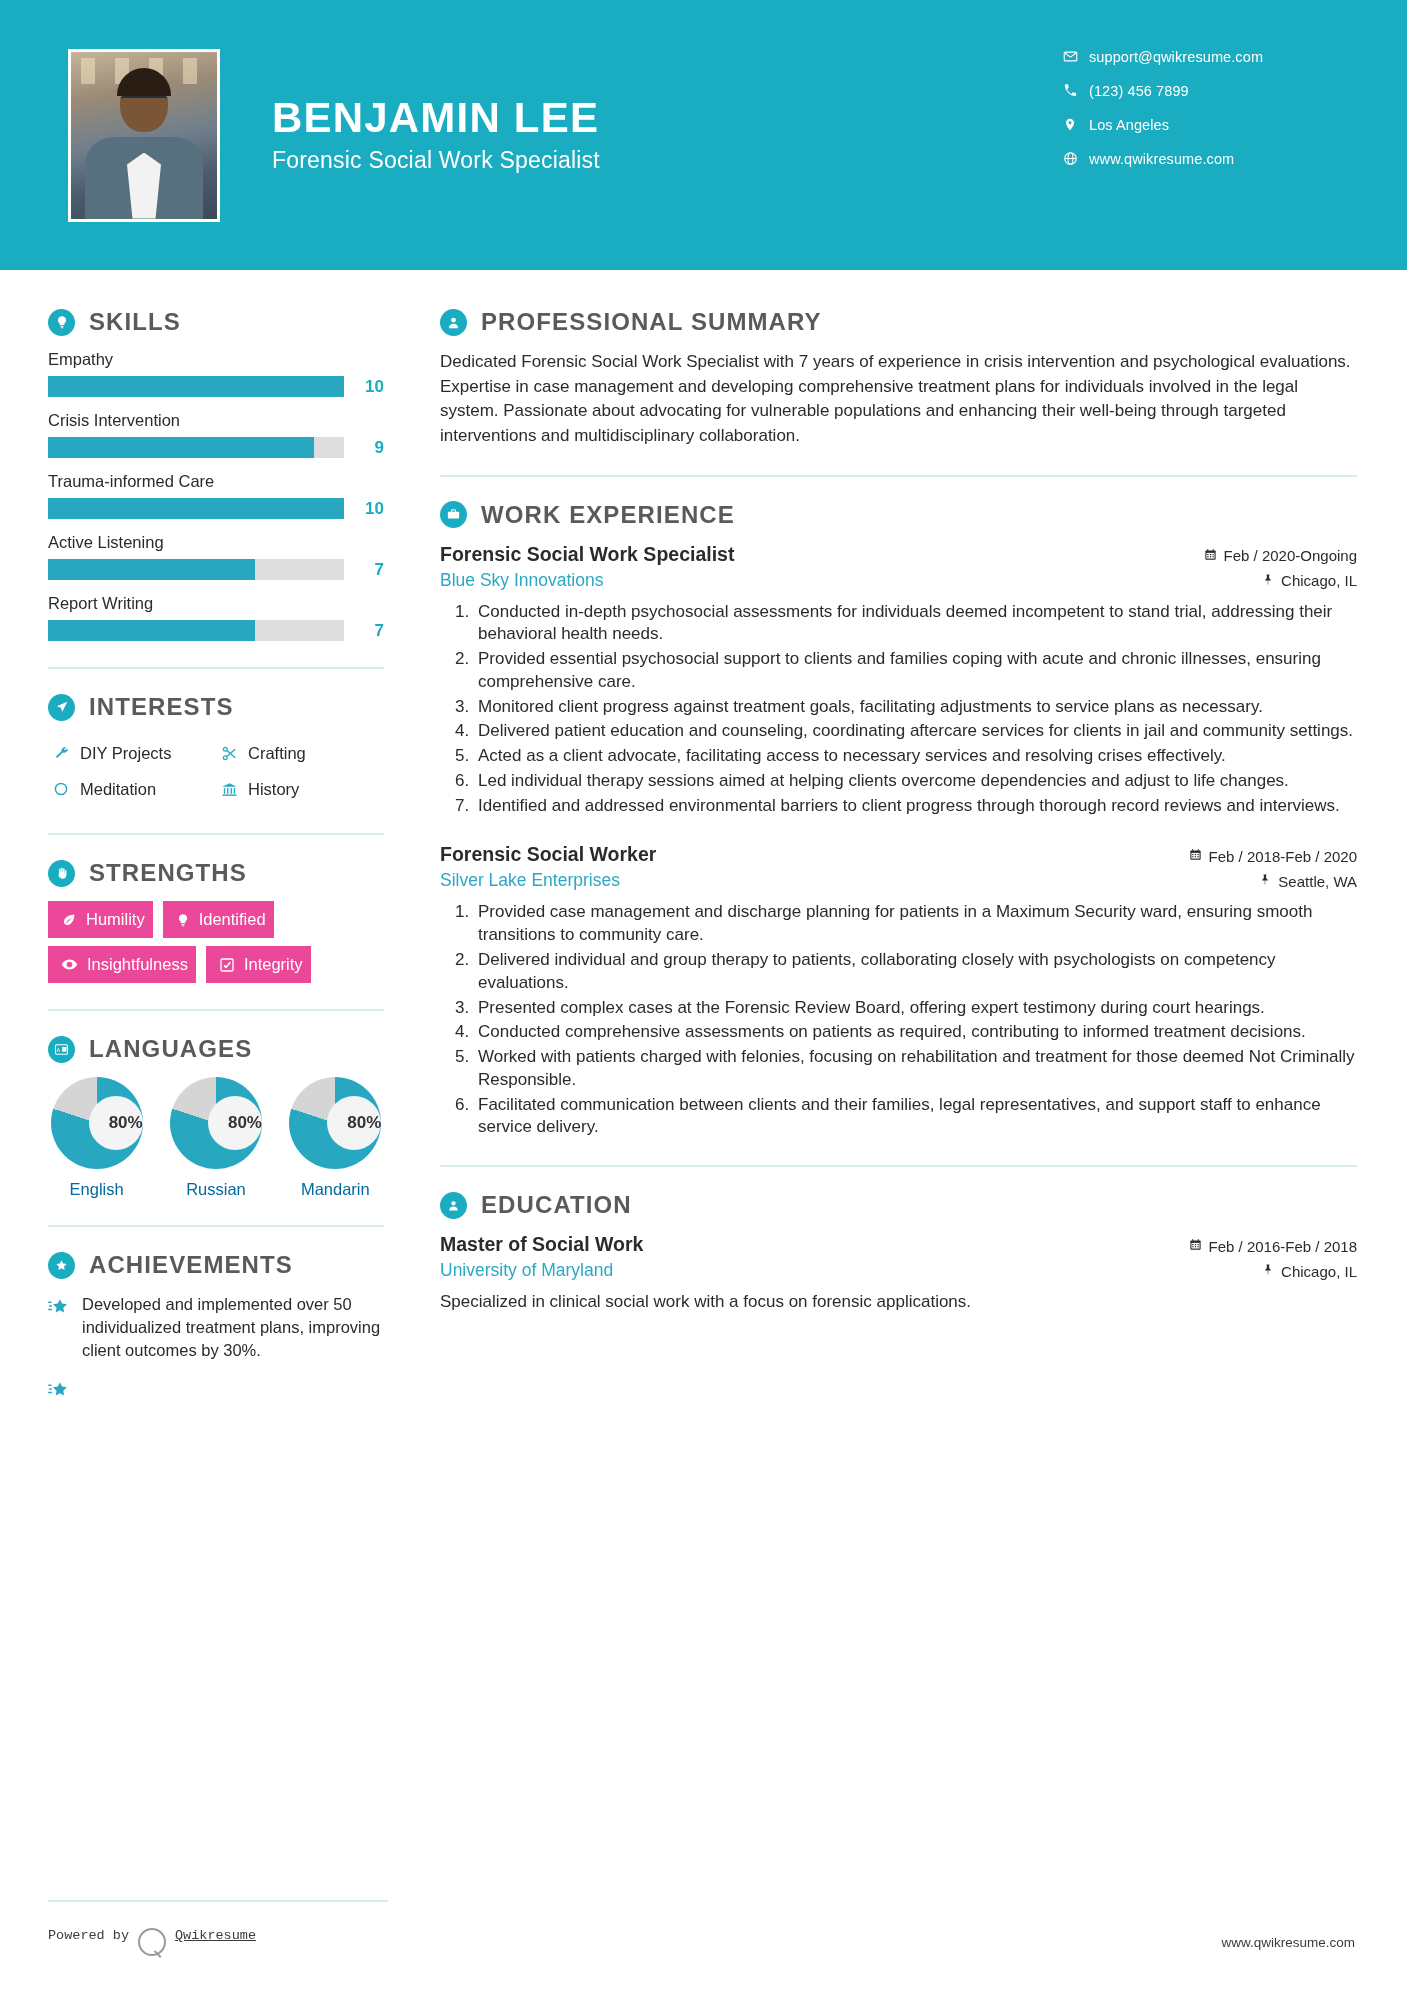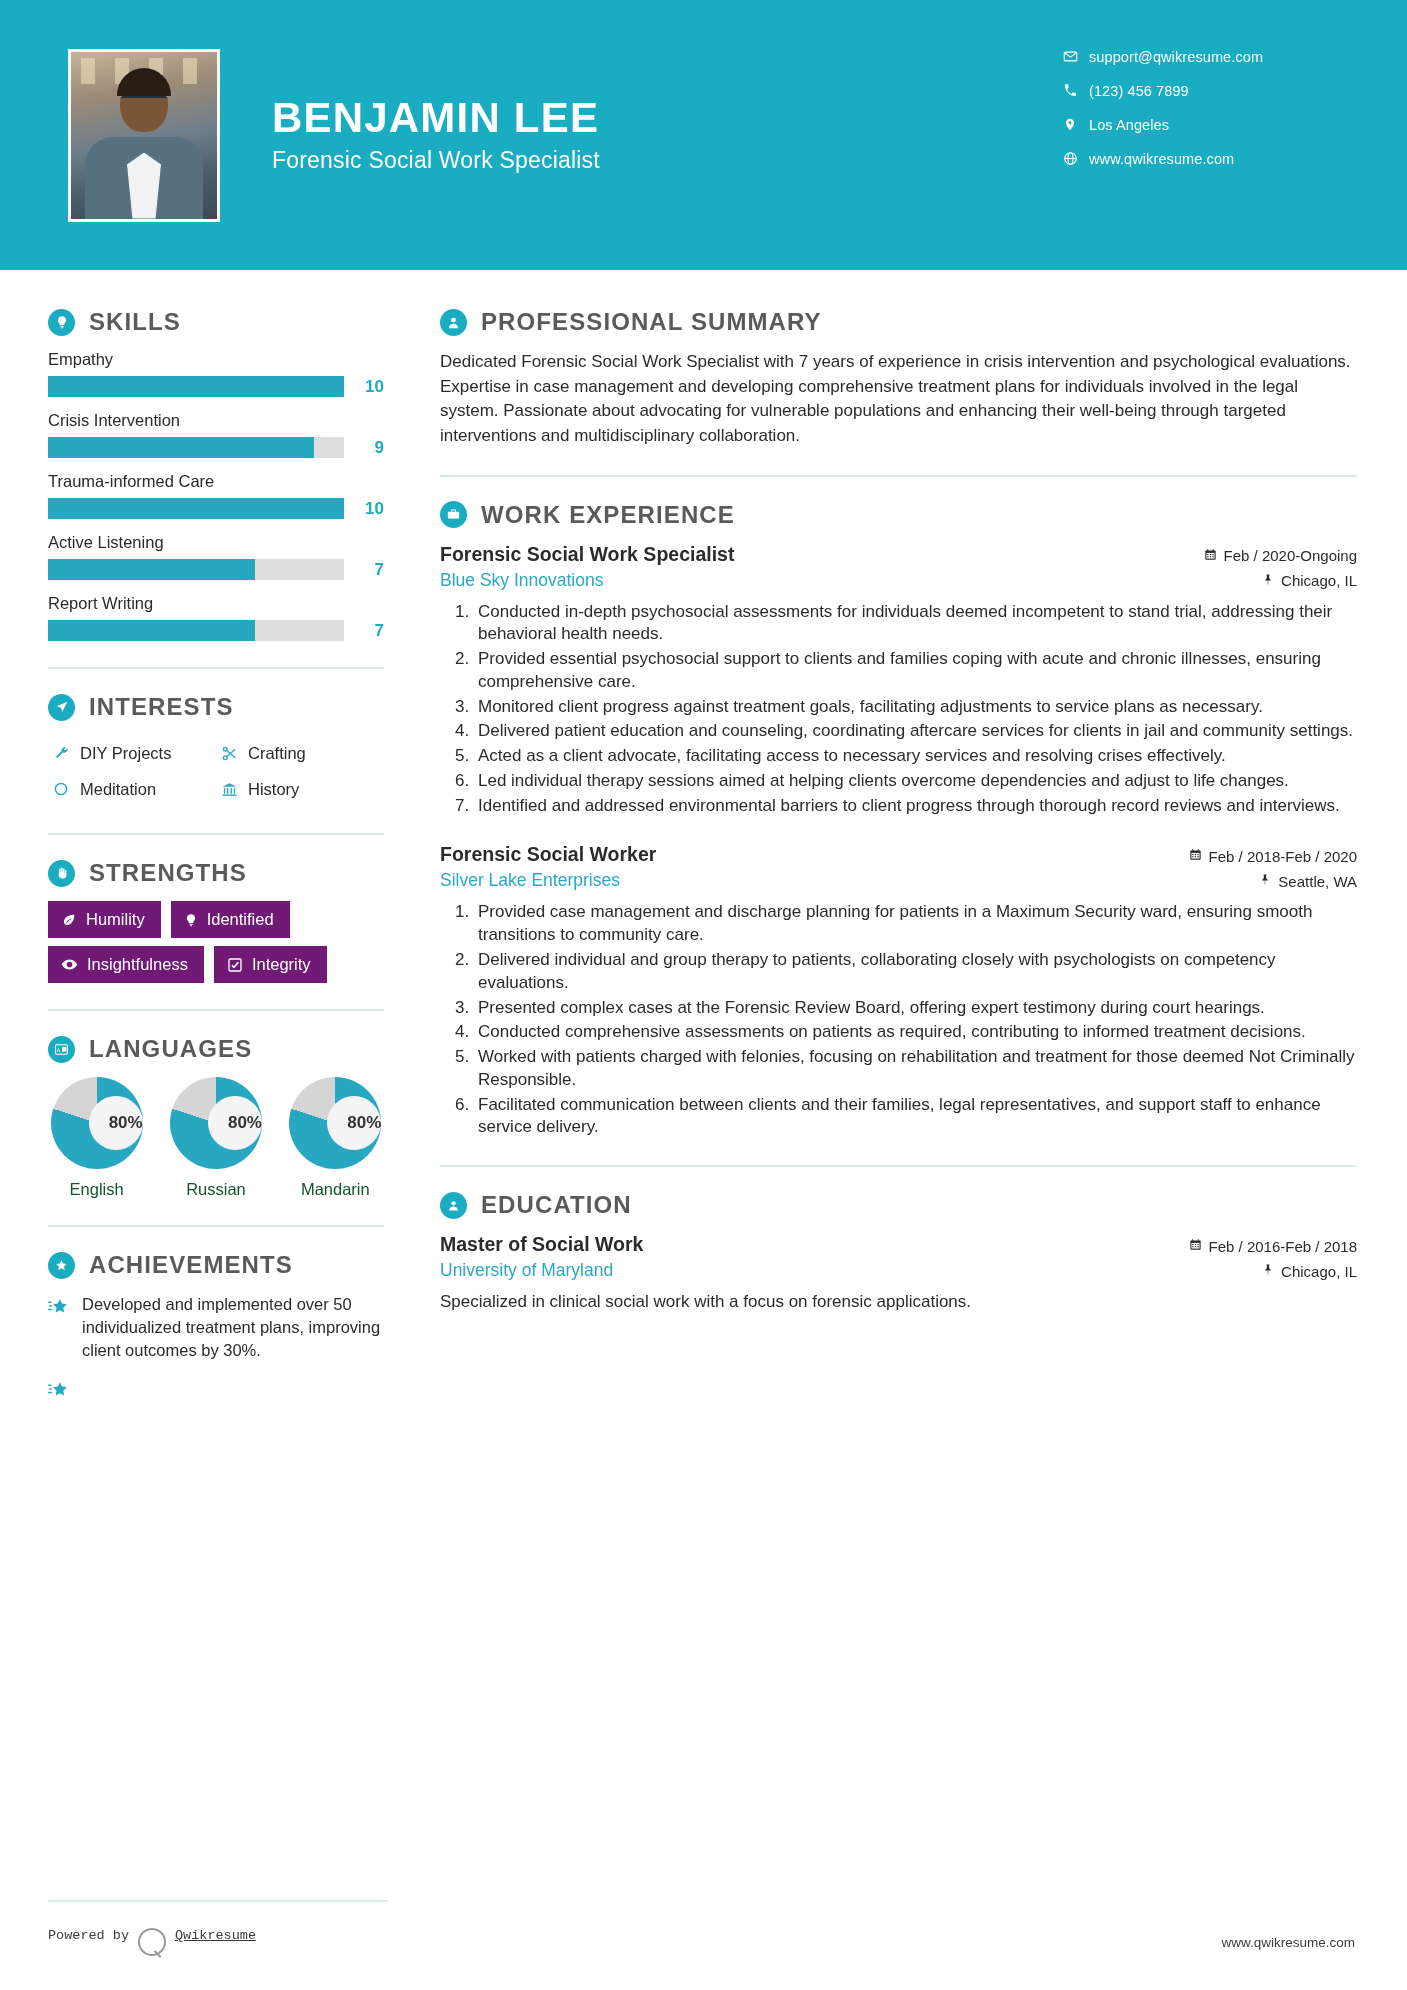--- a/index.html
+++ b/index.html
@@ -135,24 +135,24 @@
     font-size: 16.5px;
     height: 36px;
     color: #2b2b2b;
   }
   .int-item .ii { width: 26px; flex:0 0 26px; color: #2aa8c4; display:flex; align-items:center; justify-content:center; }
   .int-item .it { margin-left: 6px; }
 
   
   .str-grid { display:flex; flex-wrap: wrap; gap: 8px 10px; }
   .chip {
-    background: #701a75;
+    background: #ec4899;
     color: #ffffff;
     font-size: 16.5px;
-    padding: 9px 16px 9px 13px;
+    padding: 9px 8px 9px 13px;
     display: flex; align-items: center;
   }
   .chip .ci2 { margin-right: 9px; display:flex; align-items:center; }
 
   
   .lang-grid { display: flex; justify-content: flex-start; gap: 22px; margin-top: 4px;}
   .lang-item { width: 100px; text-align: center; }
   .donut {
     width: 92px; height: 92px; border-radius: 50%;
     margin: 0 auto;
@@ -160,21 +160,21 @@
     position: relative;
   }
   .donut::after {
     content:''; position:absolute; width: 54px; height: 54px;
     border-radius:50%; background:#f4f4f4;
   }
   .donut span {
     position: relative; z-index: 2;
     font-size: 17px; font-weight: 700; color: #333;
   }
-  .lang-name { font-size: 16.5px; margin-top: 11px; color: #14532d; }
+  .lang-name { font-size: 16.5px; margin-top: 11px; color: #0369a1; }
 
   
   .ach-item { display: flex; margin-bottom: 15px; }
   .ach-ico { width: 34px; flex: 0 0 34px; color:#27a8c0; padding-top:3px; }
   .ach-text { font-size: 16.5px; line-height: 1.38; color: #2b2b2b; }
 
   
   .summary { font-size: 17px; line-height: 1.45; color: #2b2b2b; }
   .job { margin-top: 4px; margin-bottom: 26px; }
   .job-head { display: flex; justify-content: space-between; align-items: baseline; }

